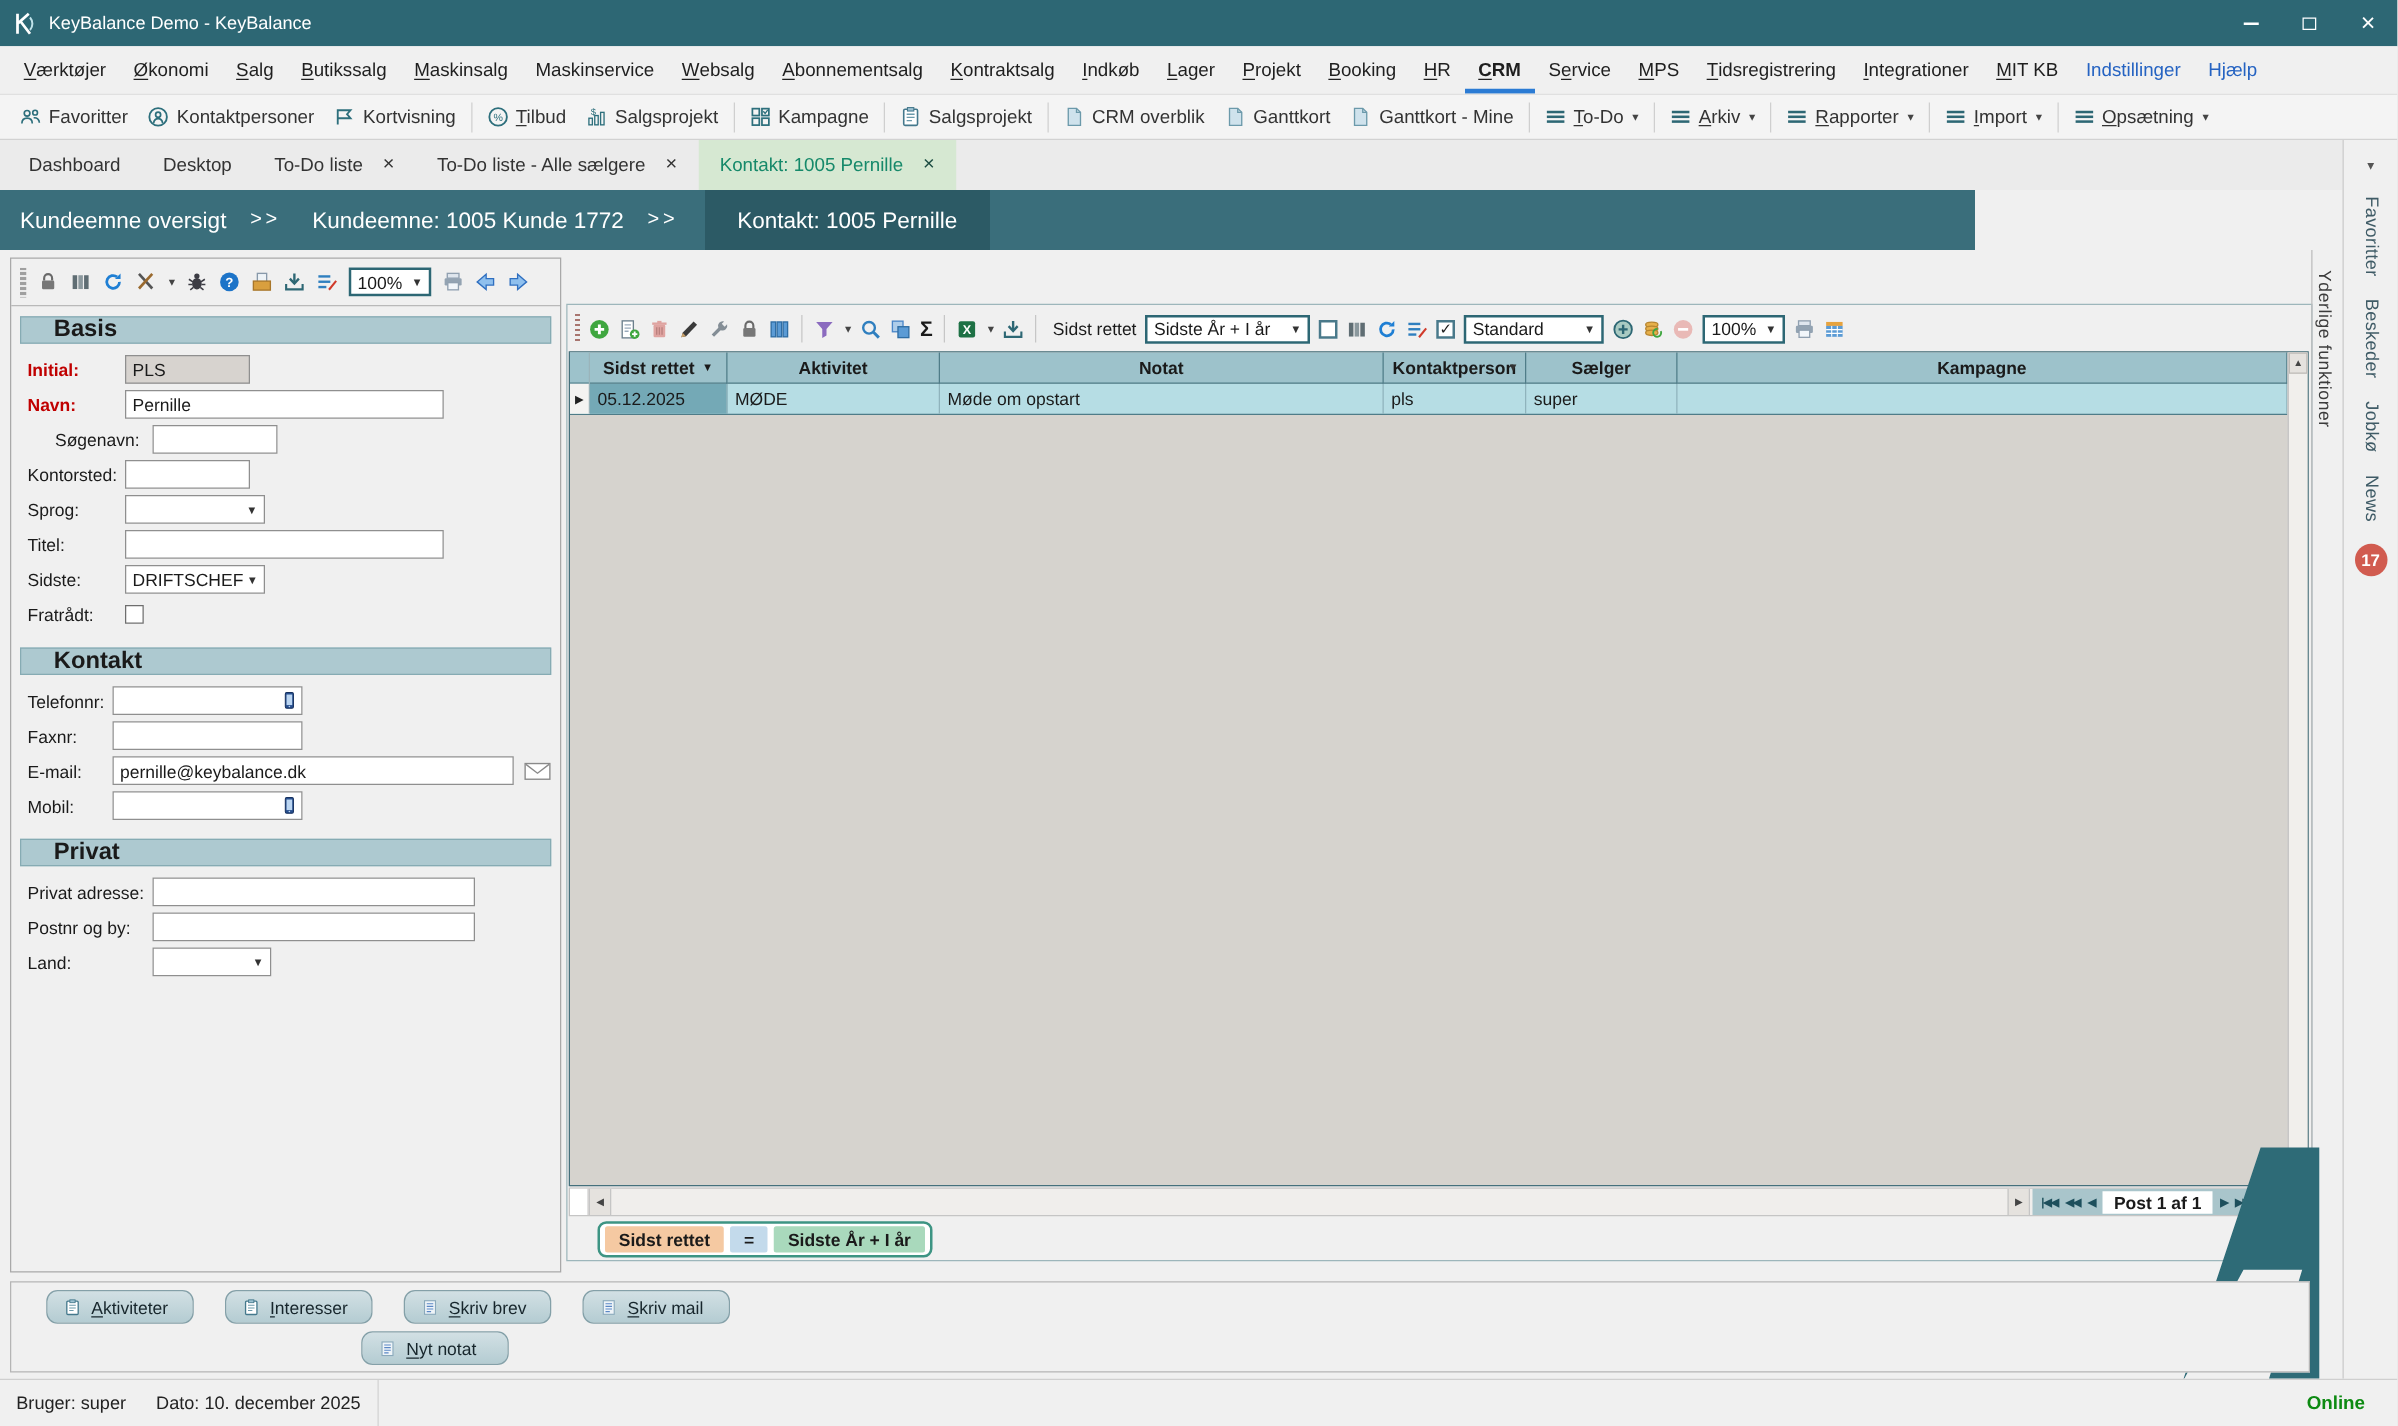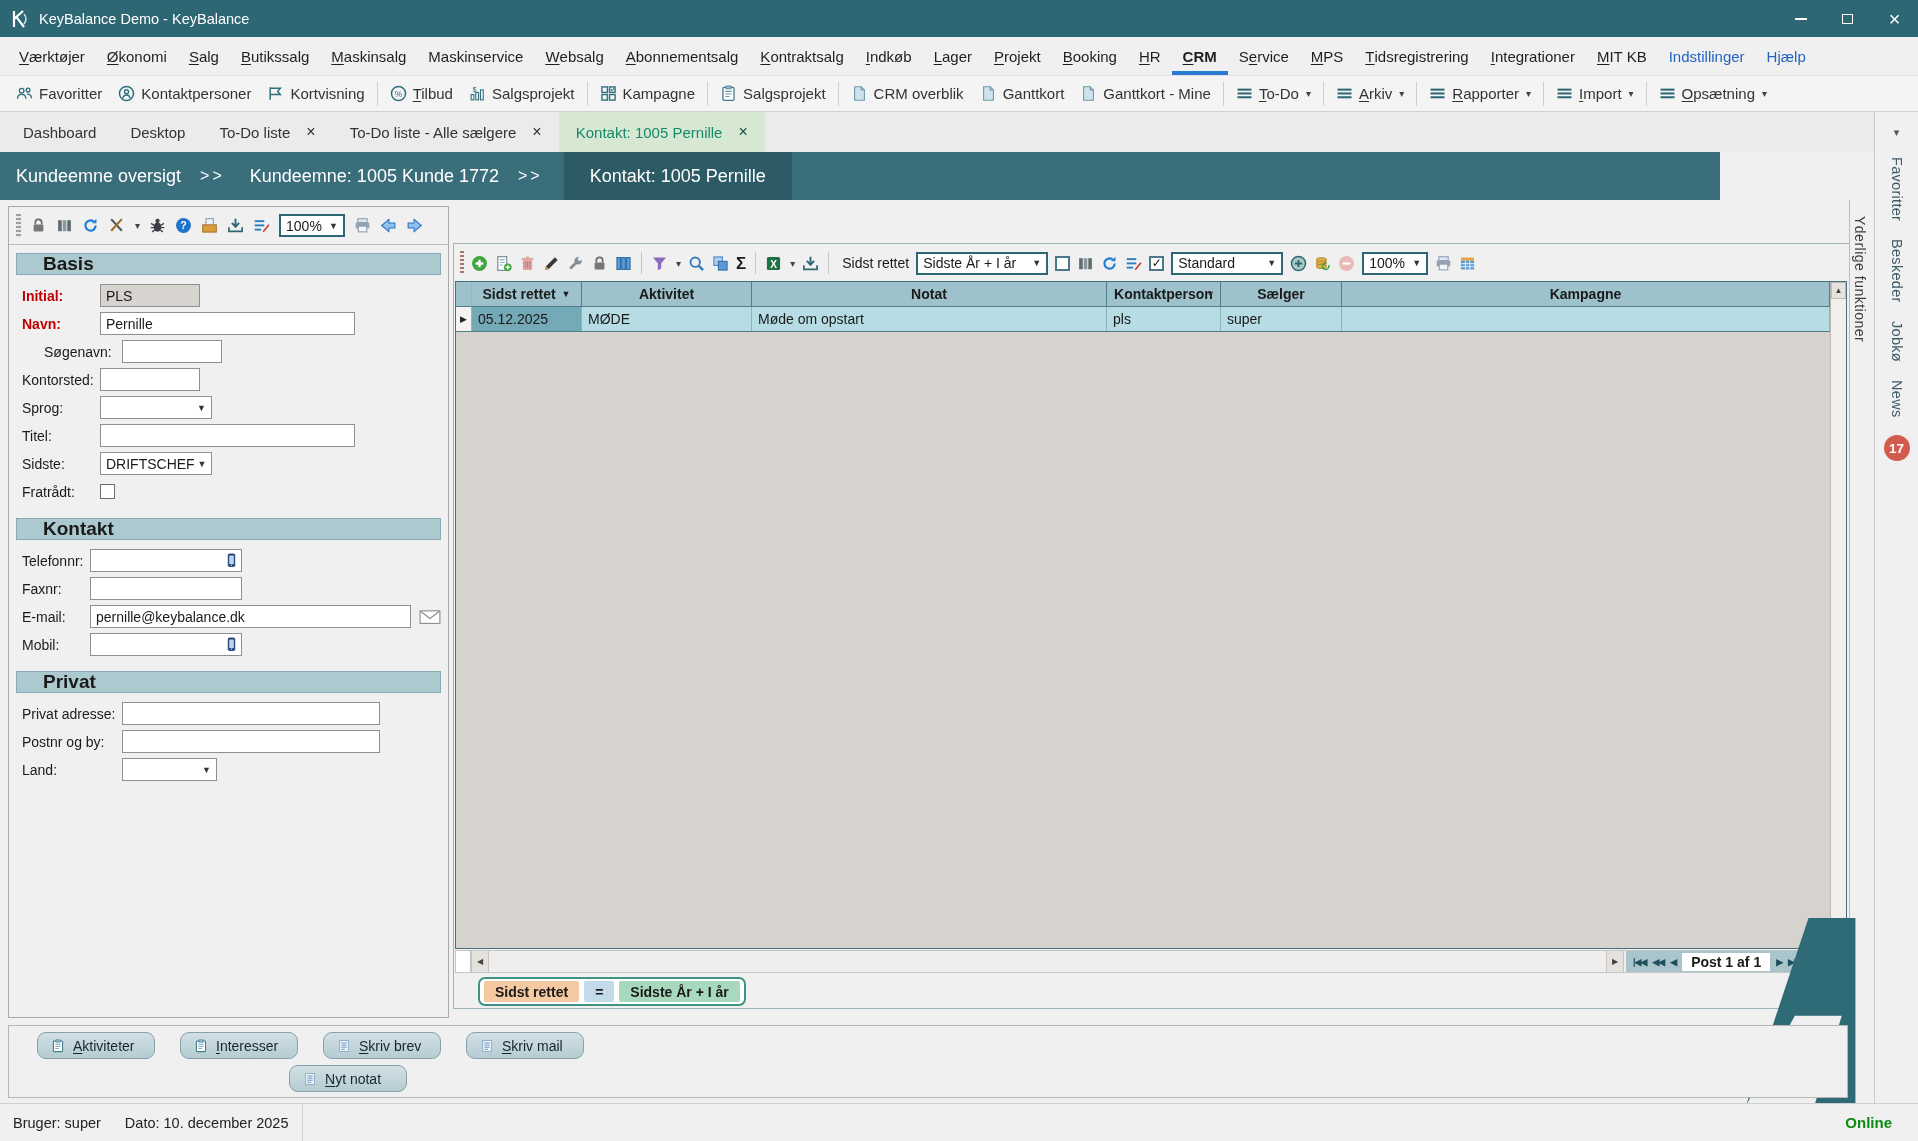--- a/index.html
+++ b/index.html
@@ -33,21 +33,21 @@
   .caret{font-size:10px;color:#444;margin-left:1px}
 
   
   .tabbar{position:absolute;left:0;top:112px;width:1874px;height:40px;background:#ebebeb;display:flex;align-items:stretch;padding-left:6px;font-size:15px}
   .tab{display:flex;align-items:center;gap:16px;padding:0 17px;color:#333;white-space:nowrap}
   .tab .close{font-size:16px;color:#333}
   .tab.active{background:#d6e8d2;color:#16896a}
   .tab.active .close{color:#1c4c42}
 
   
-  .breadcrumb{position:absolute;left:0;top:152px;width:1720px;height:48px;background:#3a6e7b;display:flex;align-items:stretch;color:#fff;font-size:18px}
+  .breadcrumb{position:absolute;left:0;top:152px;width:1580px;height:48px;background:#3a6e7b;display:flex;align-items:stretch;color:#fff;font-size:18px}
   .crumb{display:flex;align-items:center;padding:0 10px;margin-left:6px;white-space:nowrap}
   .crumb.active{background:#2c5a65;padding:0 26px;margin-left:12px}
   .crumb-sep{display:flex;align-items:center;letter-spacing:3px;font-size:16px;padding:0 9px}
 
   
   .left-outer{position:absolute;left:8px;top:206px;width:441px;height:812px;border:1px solid #a9a9a9;background:#f0f0f0}
   .panel-toolbar{height:38px;display:flex;align-items:center;gap:9px;padding:0 7px;border-bottom:1px solid #b9b9b9}
   .drag-handle{width:5px;height:24px;background:repeating-linear-gradient(to bottom,#9f9f9f 0 2px,#e9e9e9 2px 4px)}
   .combo{display:inline-flex;align-items:center;justify-content:space-between;border:2px solid #2d6774;background:#fff;height:23px;padding:0 5px;font-size:14px;gap:6px;white-space:nowrap}
   .combo .arr{font-size:9px;color:#333}

